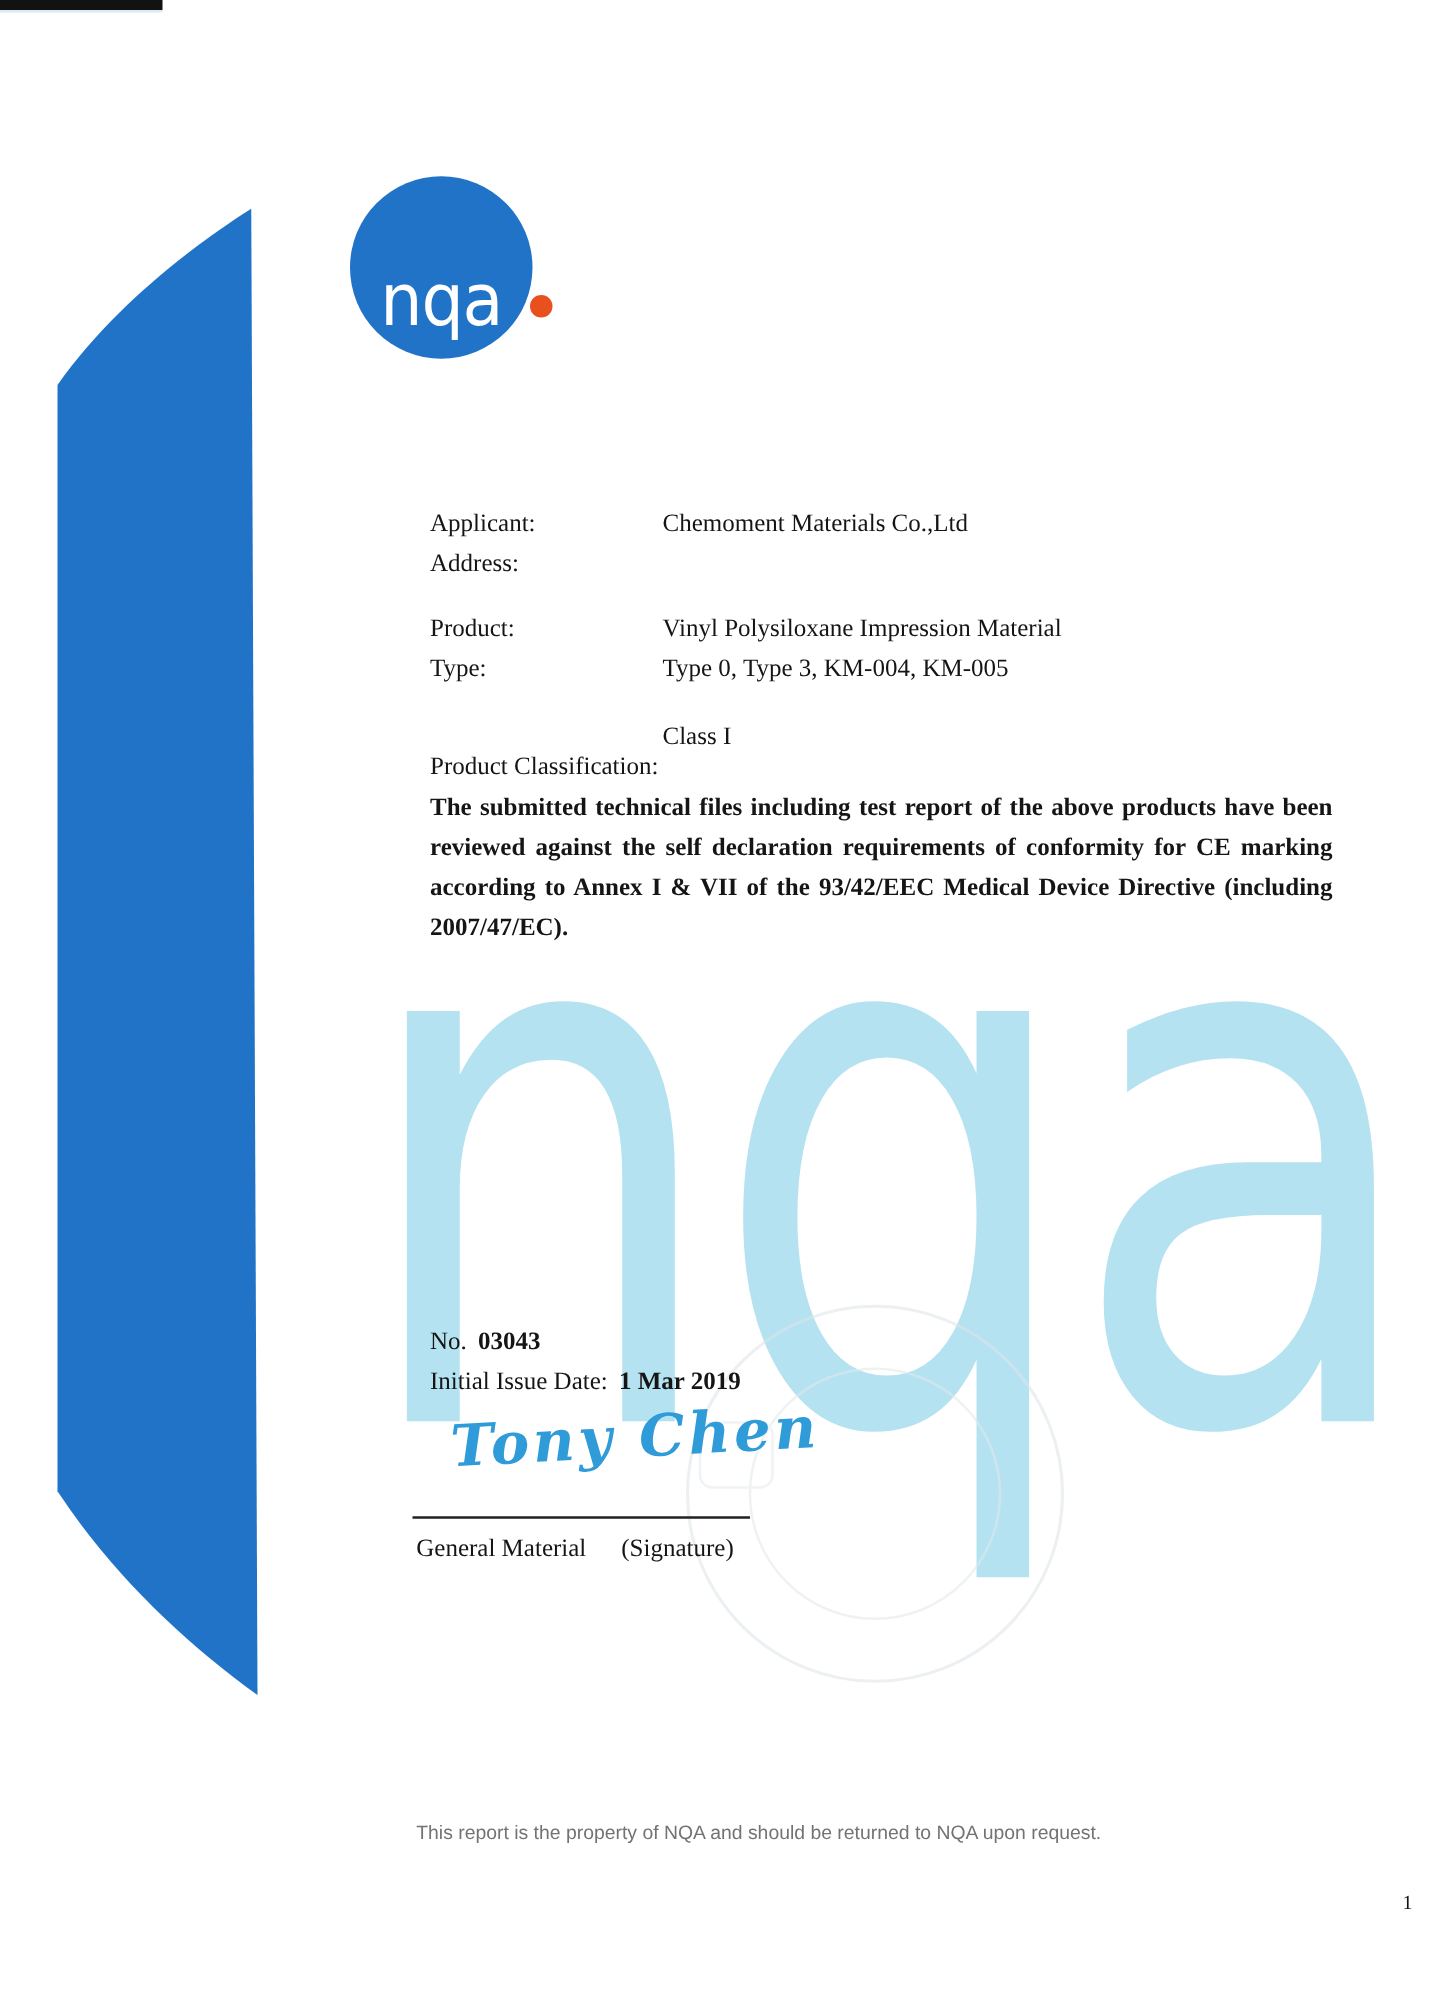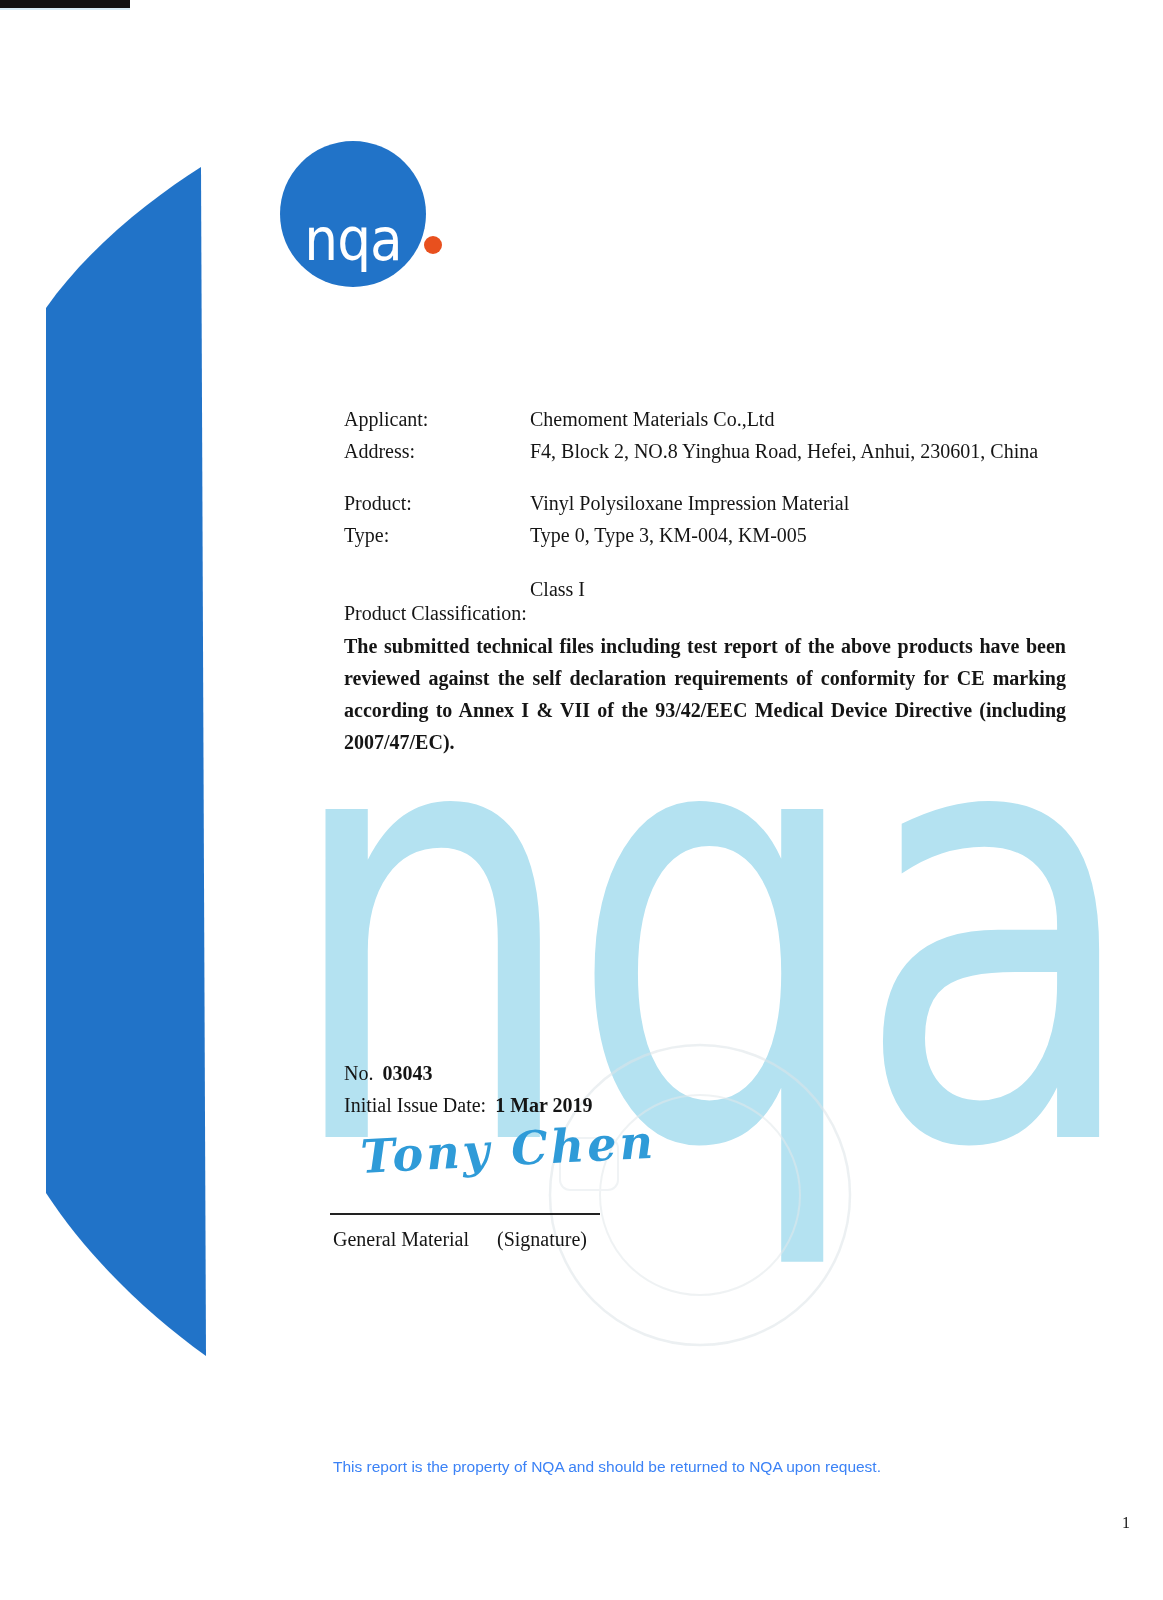--- a/index.html
+++ b/index.html
@@ -62,21 +62,21 @@
     font-family:"DejaVu Serif", serif;font-style:italic;font-weight:bold;
     font-size:46px;color:var(--sig-blue,#2f9bd8);letter-spacing:3px;
     transform:rotate(-3deg);transform-origin:left bottom;white-space:nowrap;
   }
   .signature-line{left:330px;top:1213px;width:270px;height:0;border-top:2px solid #222;}
   .signer-role{left:333px;top:1228px;font-size:20px;white-space:nowrap;}
   .signature-caption{left:497px;top:1228px;font-size:20px;white-space:nowrap;}
 
   .footer-note{
     left:333px;top:1458px;font-family:"Liberation Sans", sans-serif;
-    font-size:15.5px;color:#3b82f6;white-space:nowrap;
+    font-size:15.5px;color:#737373;white-space:nowrap;
   }
   .page-number{left:1122px;top:1514px;font-size:16px;}
 </style>
 </head>
 <body style="--logo-blue: #2173c8; --dot-orange: #e8501e; --wm-blue: #b4e2f1; --sig-blue: #2f9bd8;">
 
 <div class="abs print-mark"></div>
 <div class="abs print-mark-under"></div>
 
 <svg class="abs art-svg" viewBox="0 0 1163 1600" xmlns="http://www.w3.org/2000/svg">
@@ -96,21 +96,20 @@
   <div class="abs logo-circle">
     <span class="logo-text">nqa</span>
   </div>
   <div class="abs logo-dot"></div>
 
 
   <div class="abs field-label" style="top:408px;">Applicant:</div>
   <div class="abs field-value" style="top:408px;">Chemoment Materials Co.,Ltd</div>
 
   <div class="abs field-label" style="top:440px;">Address:</div>
-  <div class="abs field-value" style="top:440px;">F4, Block 2, NO.8 Yinghua Road, Hefei, Anhui, 230601, China</div>
 
   <div class="abs field-label" style="top:492px;">Product:</div>
   <div class="abs field-value" style="top:492px;">Vinyl Polysiloxane Impression Material</div>
 
   <div class="abs field-label" style="top:524px;">Type:</div>
   <div class="abs field-value" style="top:524px;">Type 0, Type 3, KM-004, KM-005</div>
 
   <div class="abs field-label" style="top:578px;margin-top:24px;">Product Classification:</div>
   <div class="abs field-value" style="top:578px;">Class I</div>
 

